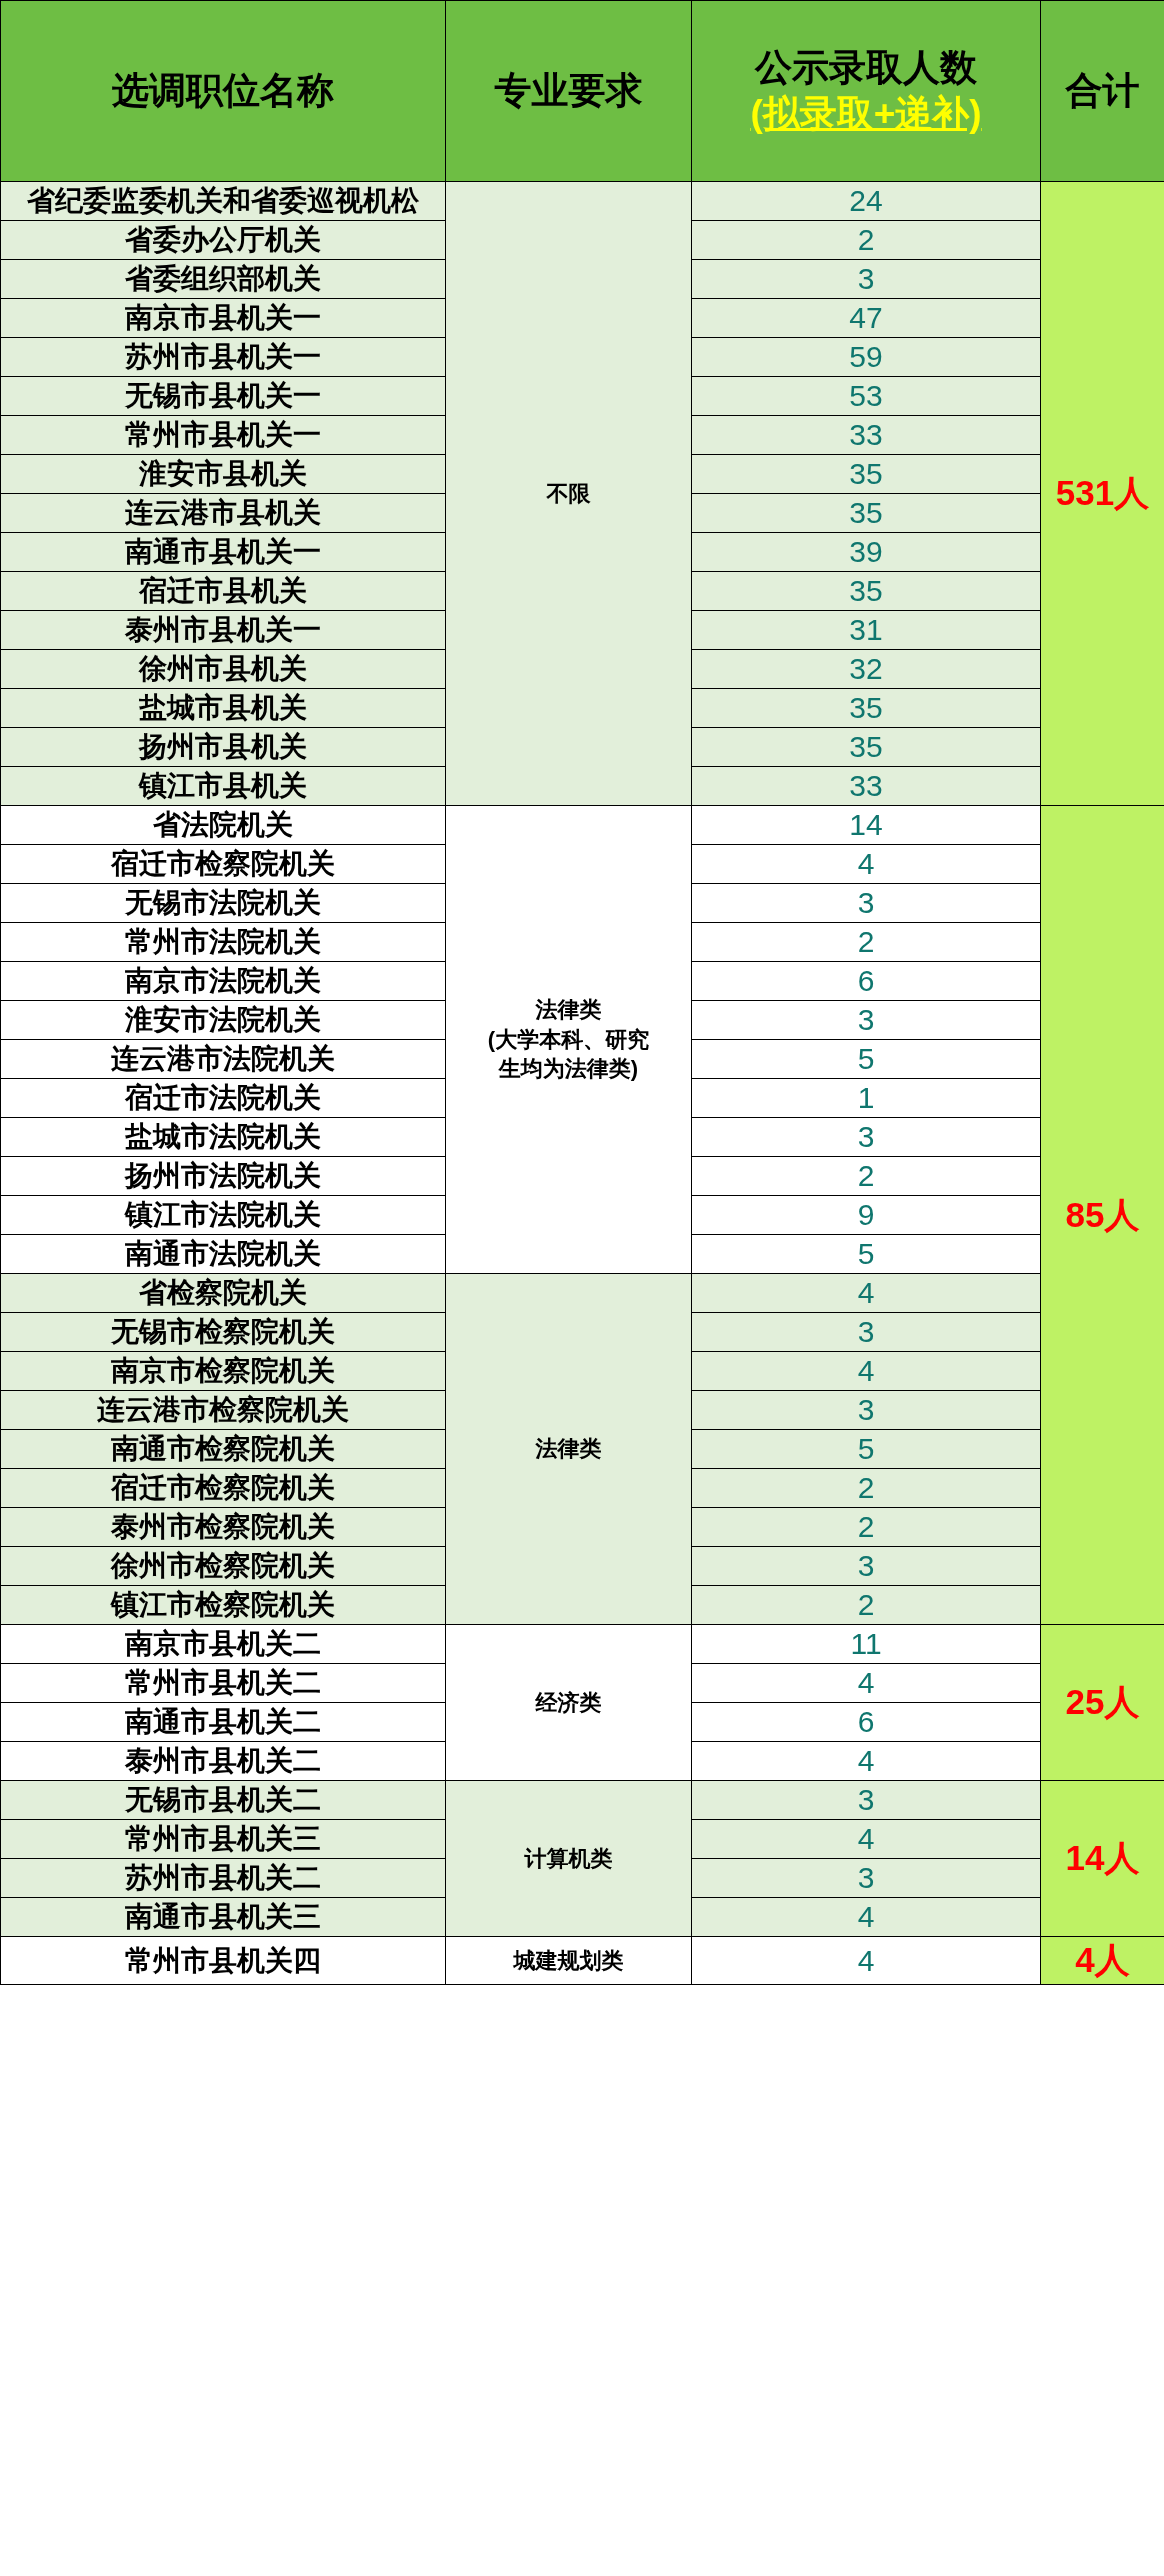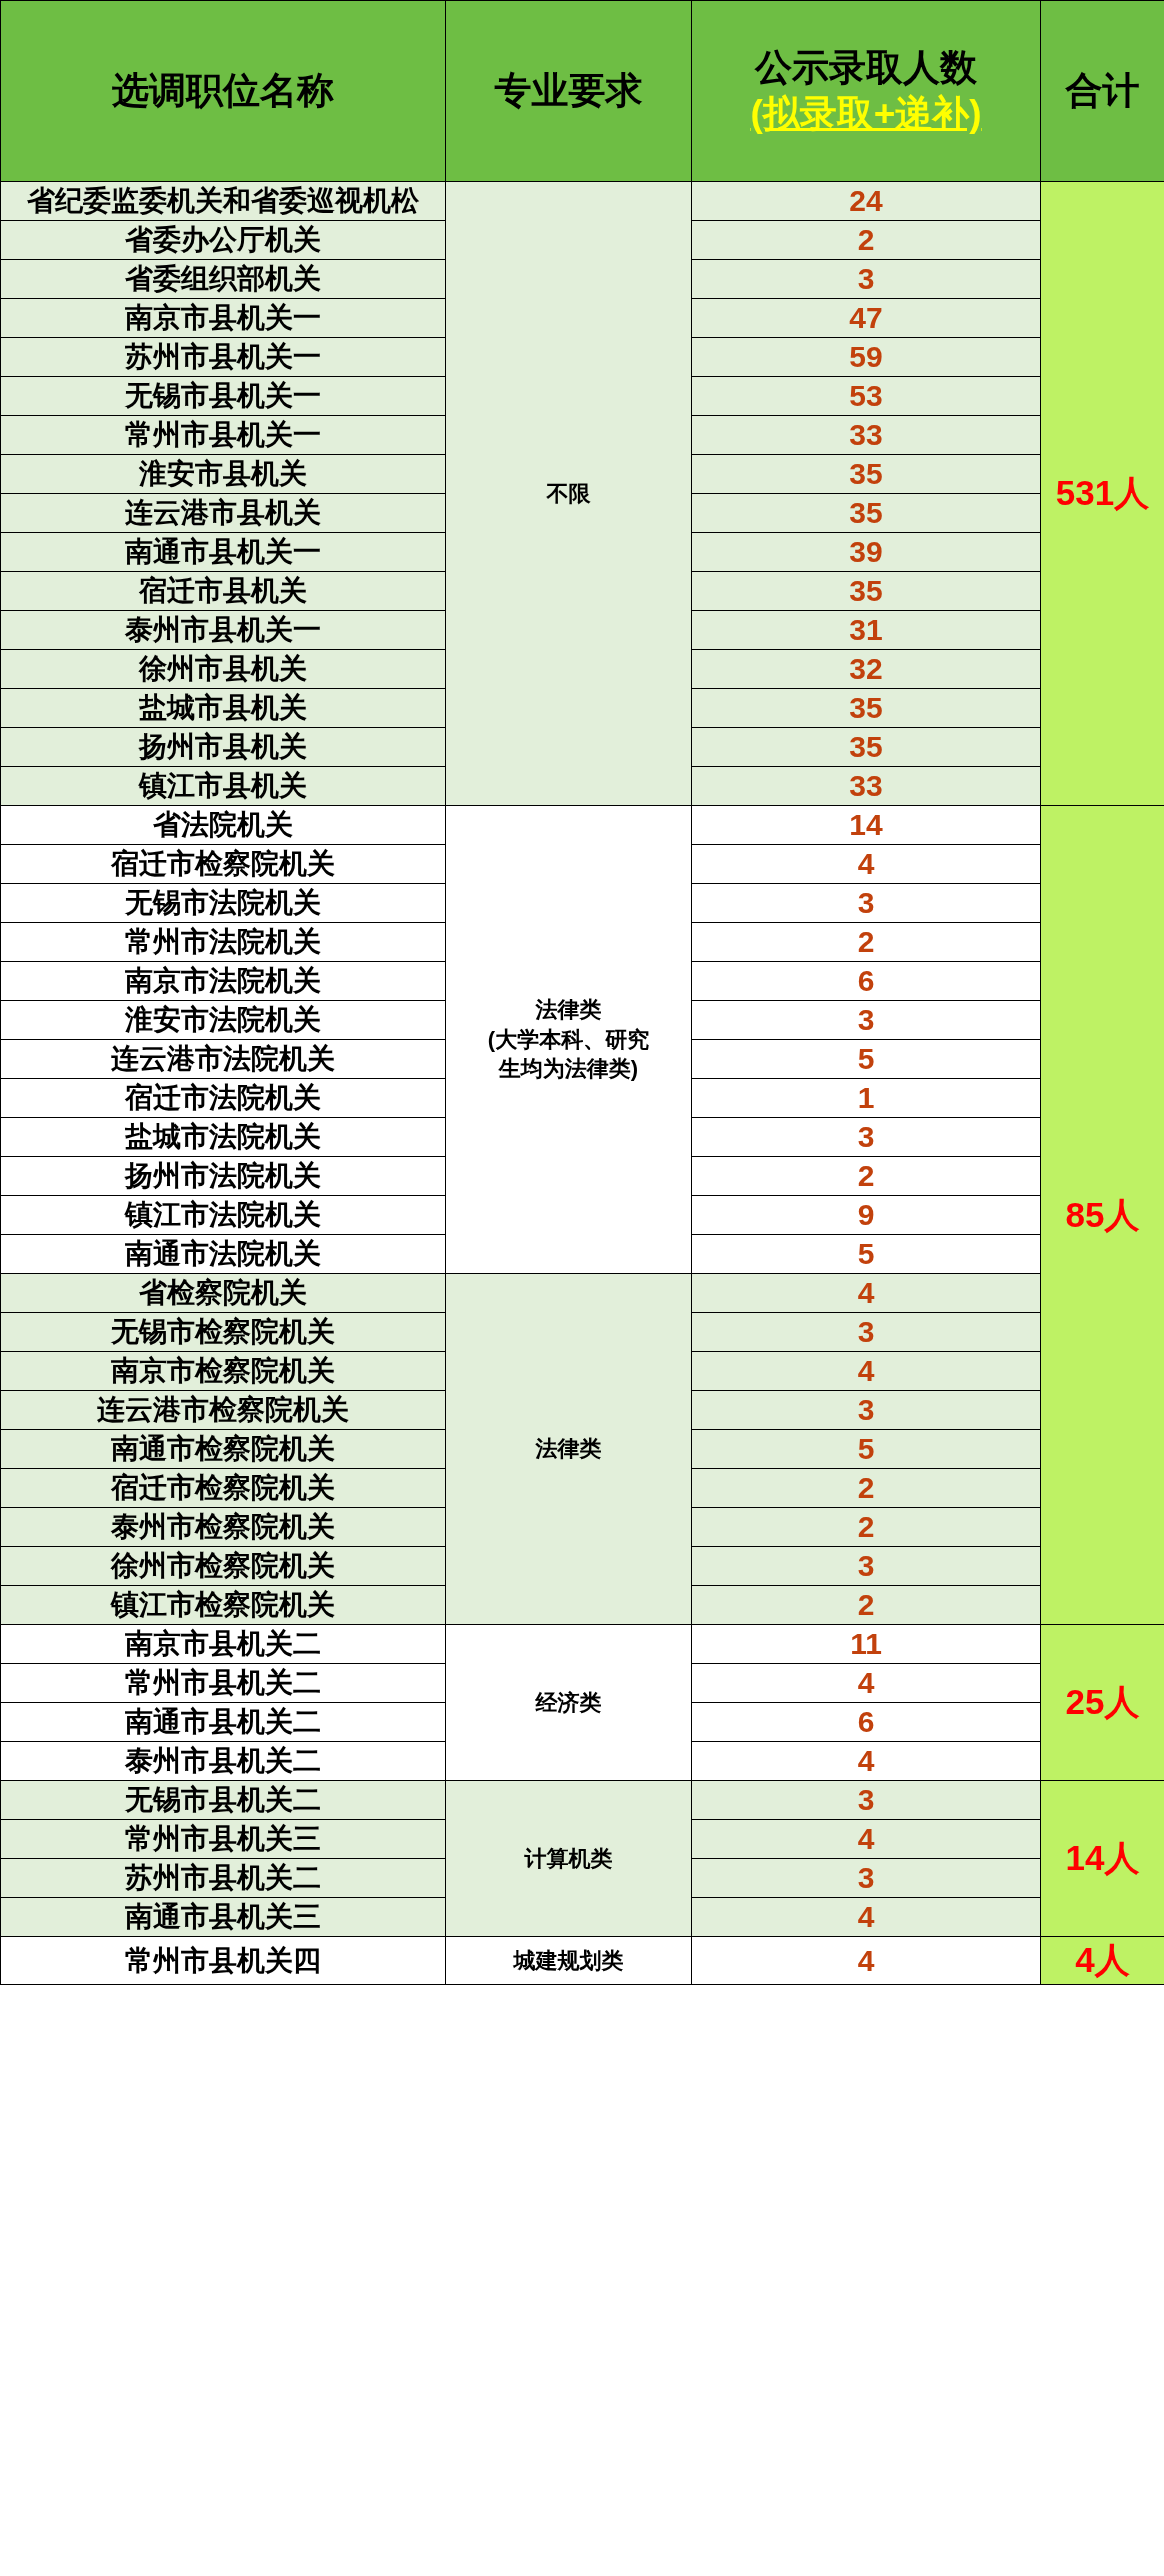--- a/index.html
+++ b/index.html
@@ -20,21 +20,21 @@
     height:180px;
     background:#6EBE44;
     color:#000;
     font-size:37px;font-weight:bold;
     line-height:1.25;
   }
   thead .sub{color:#FFFF00;text-decoration:underline;}
   .g{background:#E2EFDA;}
   .w{background:#FFFFFF;}
   .name{font-size:28px;font-weight:bold;color:#000;}
-  .count{font-size:30px;font-weight:bold;color:#c2410c;}
+  .count{font-size:30px;font-weight:normal;color:#0f766e;}
   .major{font-size:22px;font-weight:bold;color:#000;line-height:1.35;}
   .total{
     background:#bef264;color:#FF0000;
     font-size:35px;font-weight:bold;
   }
 </style>
 </head>
 <body>
 
 <table>

